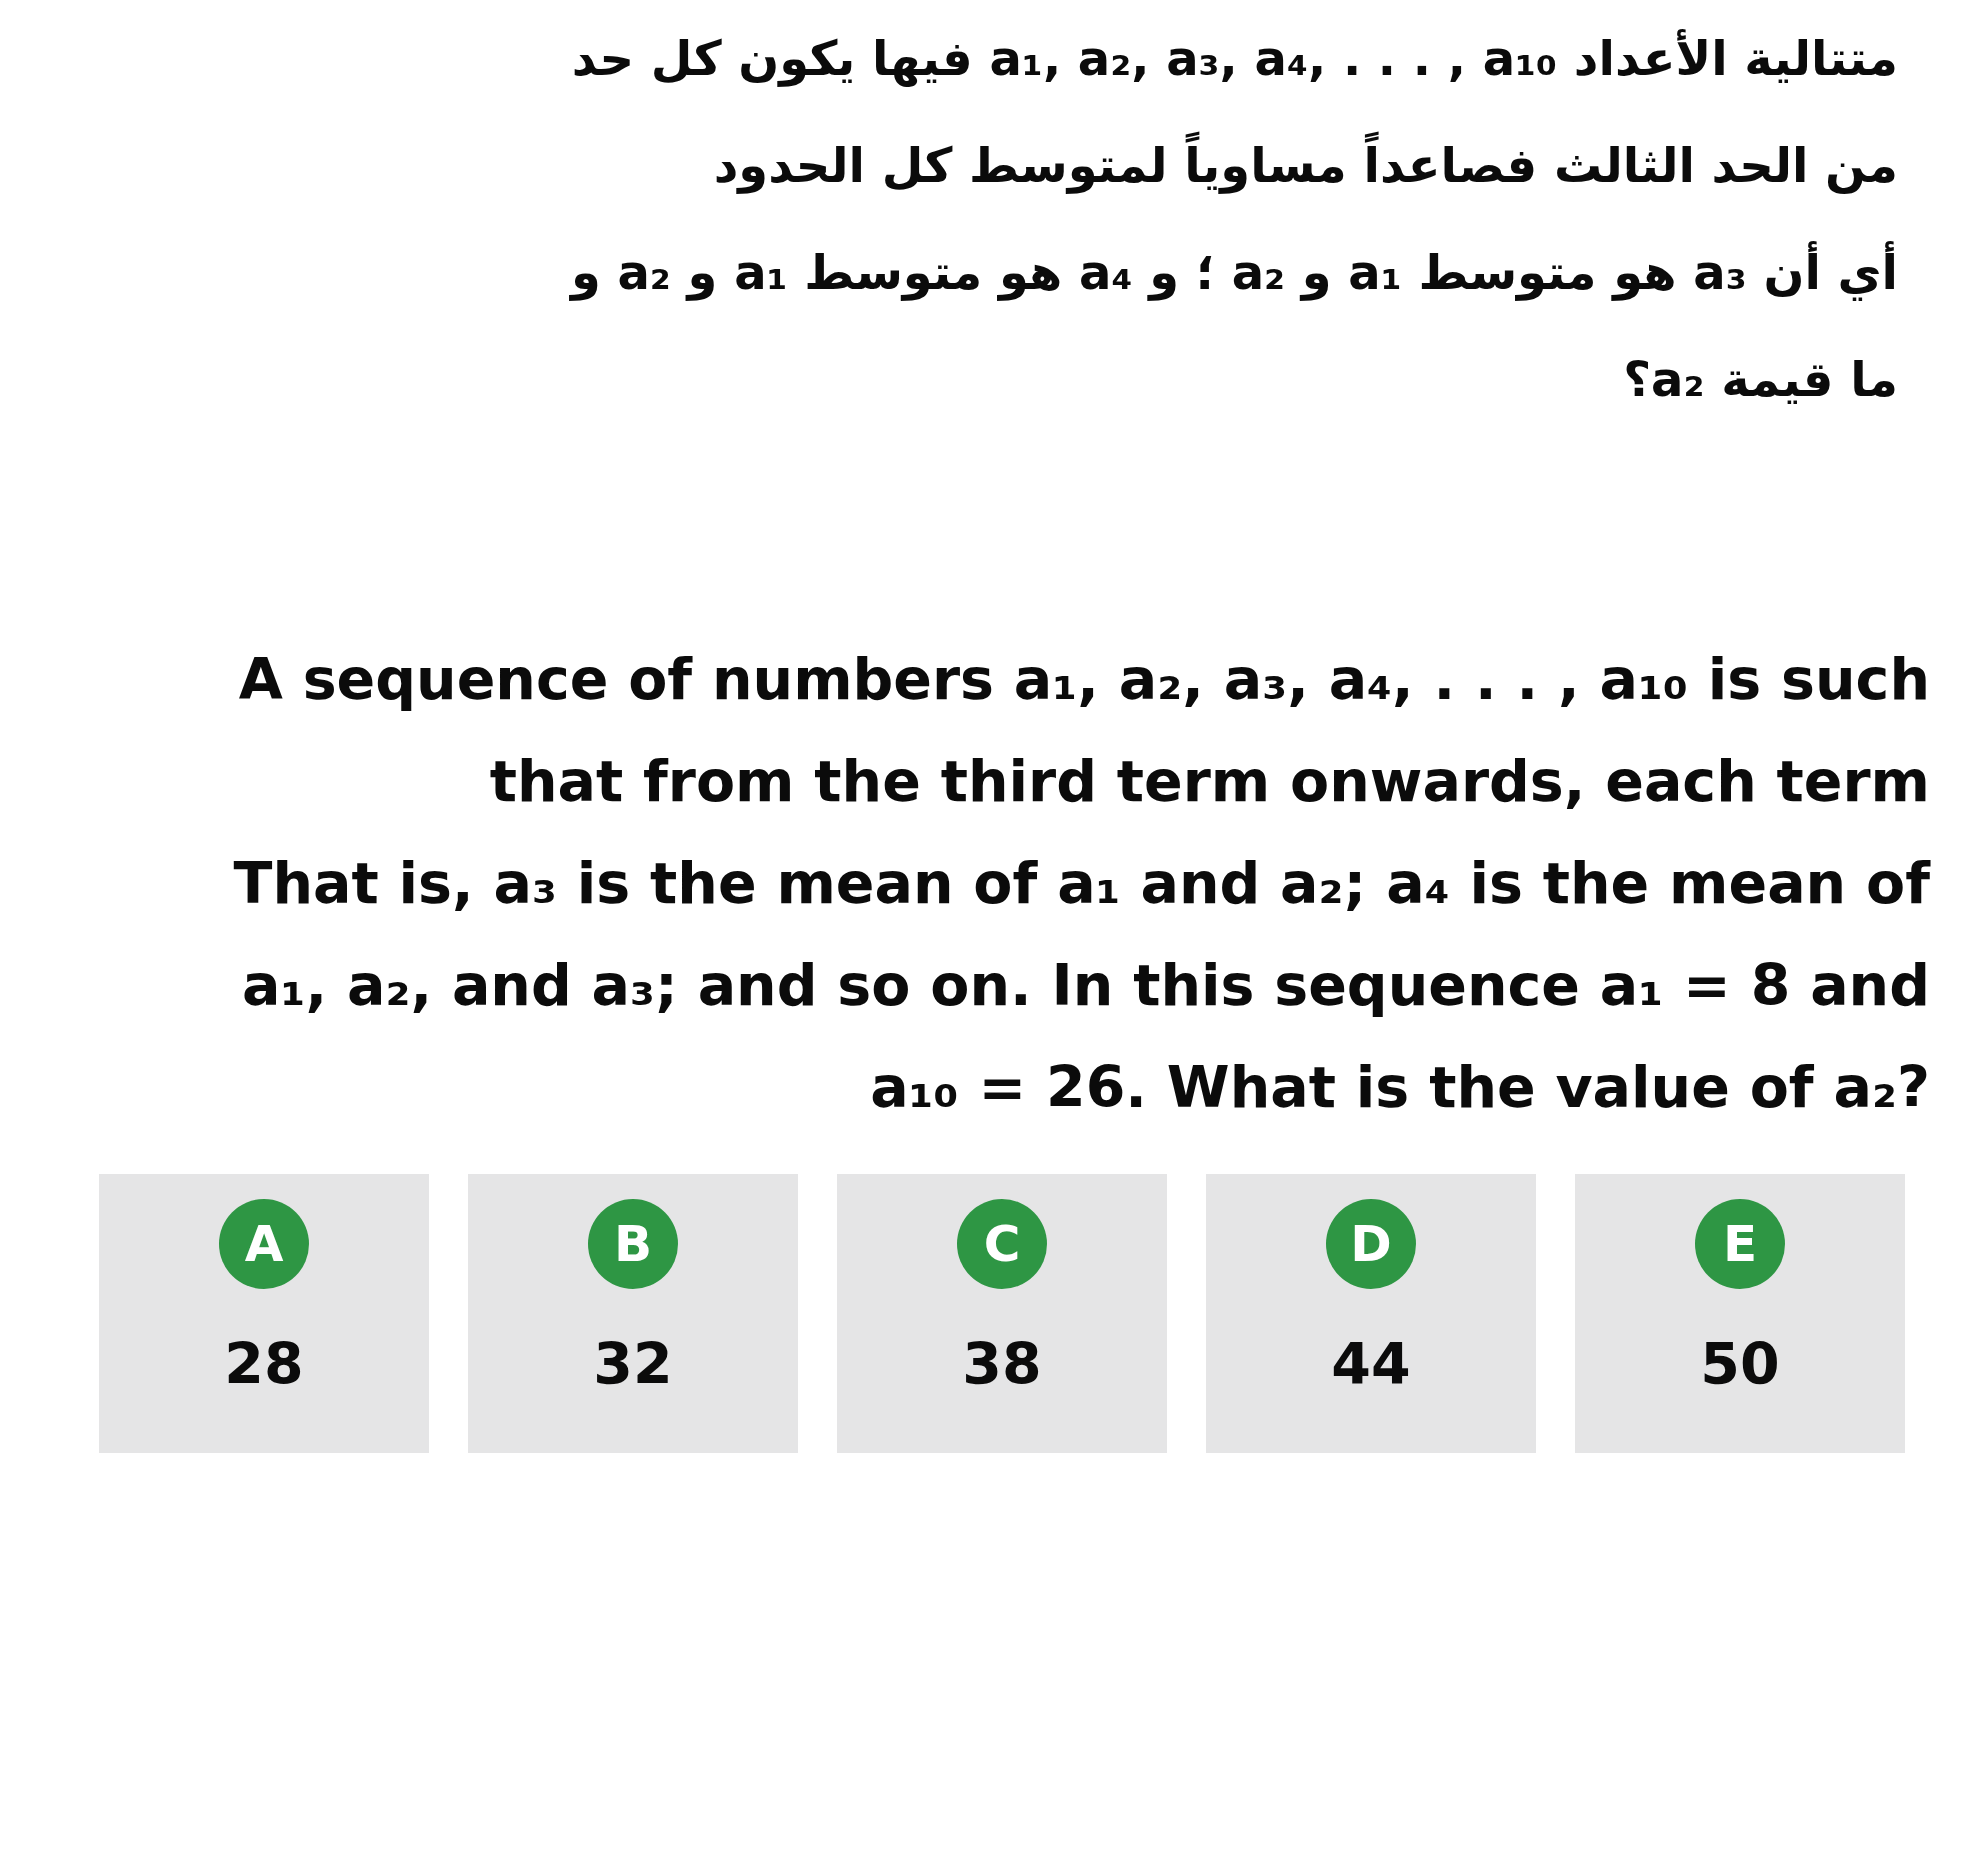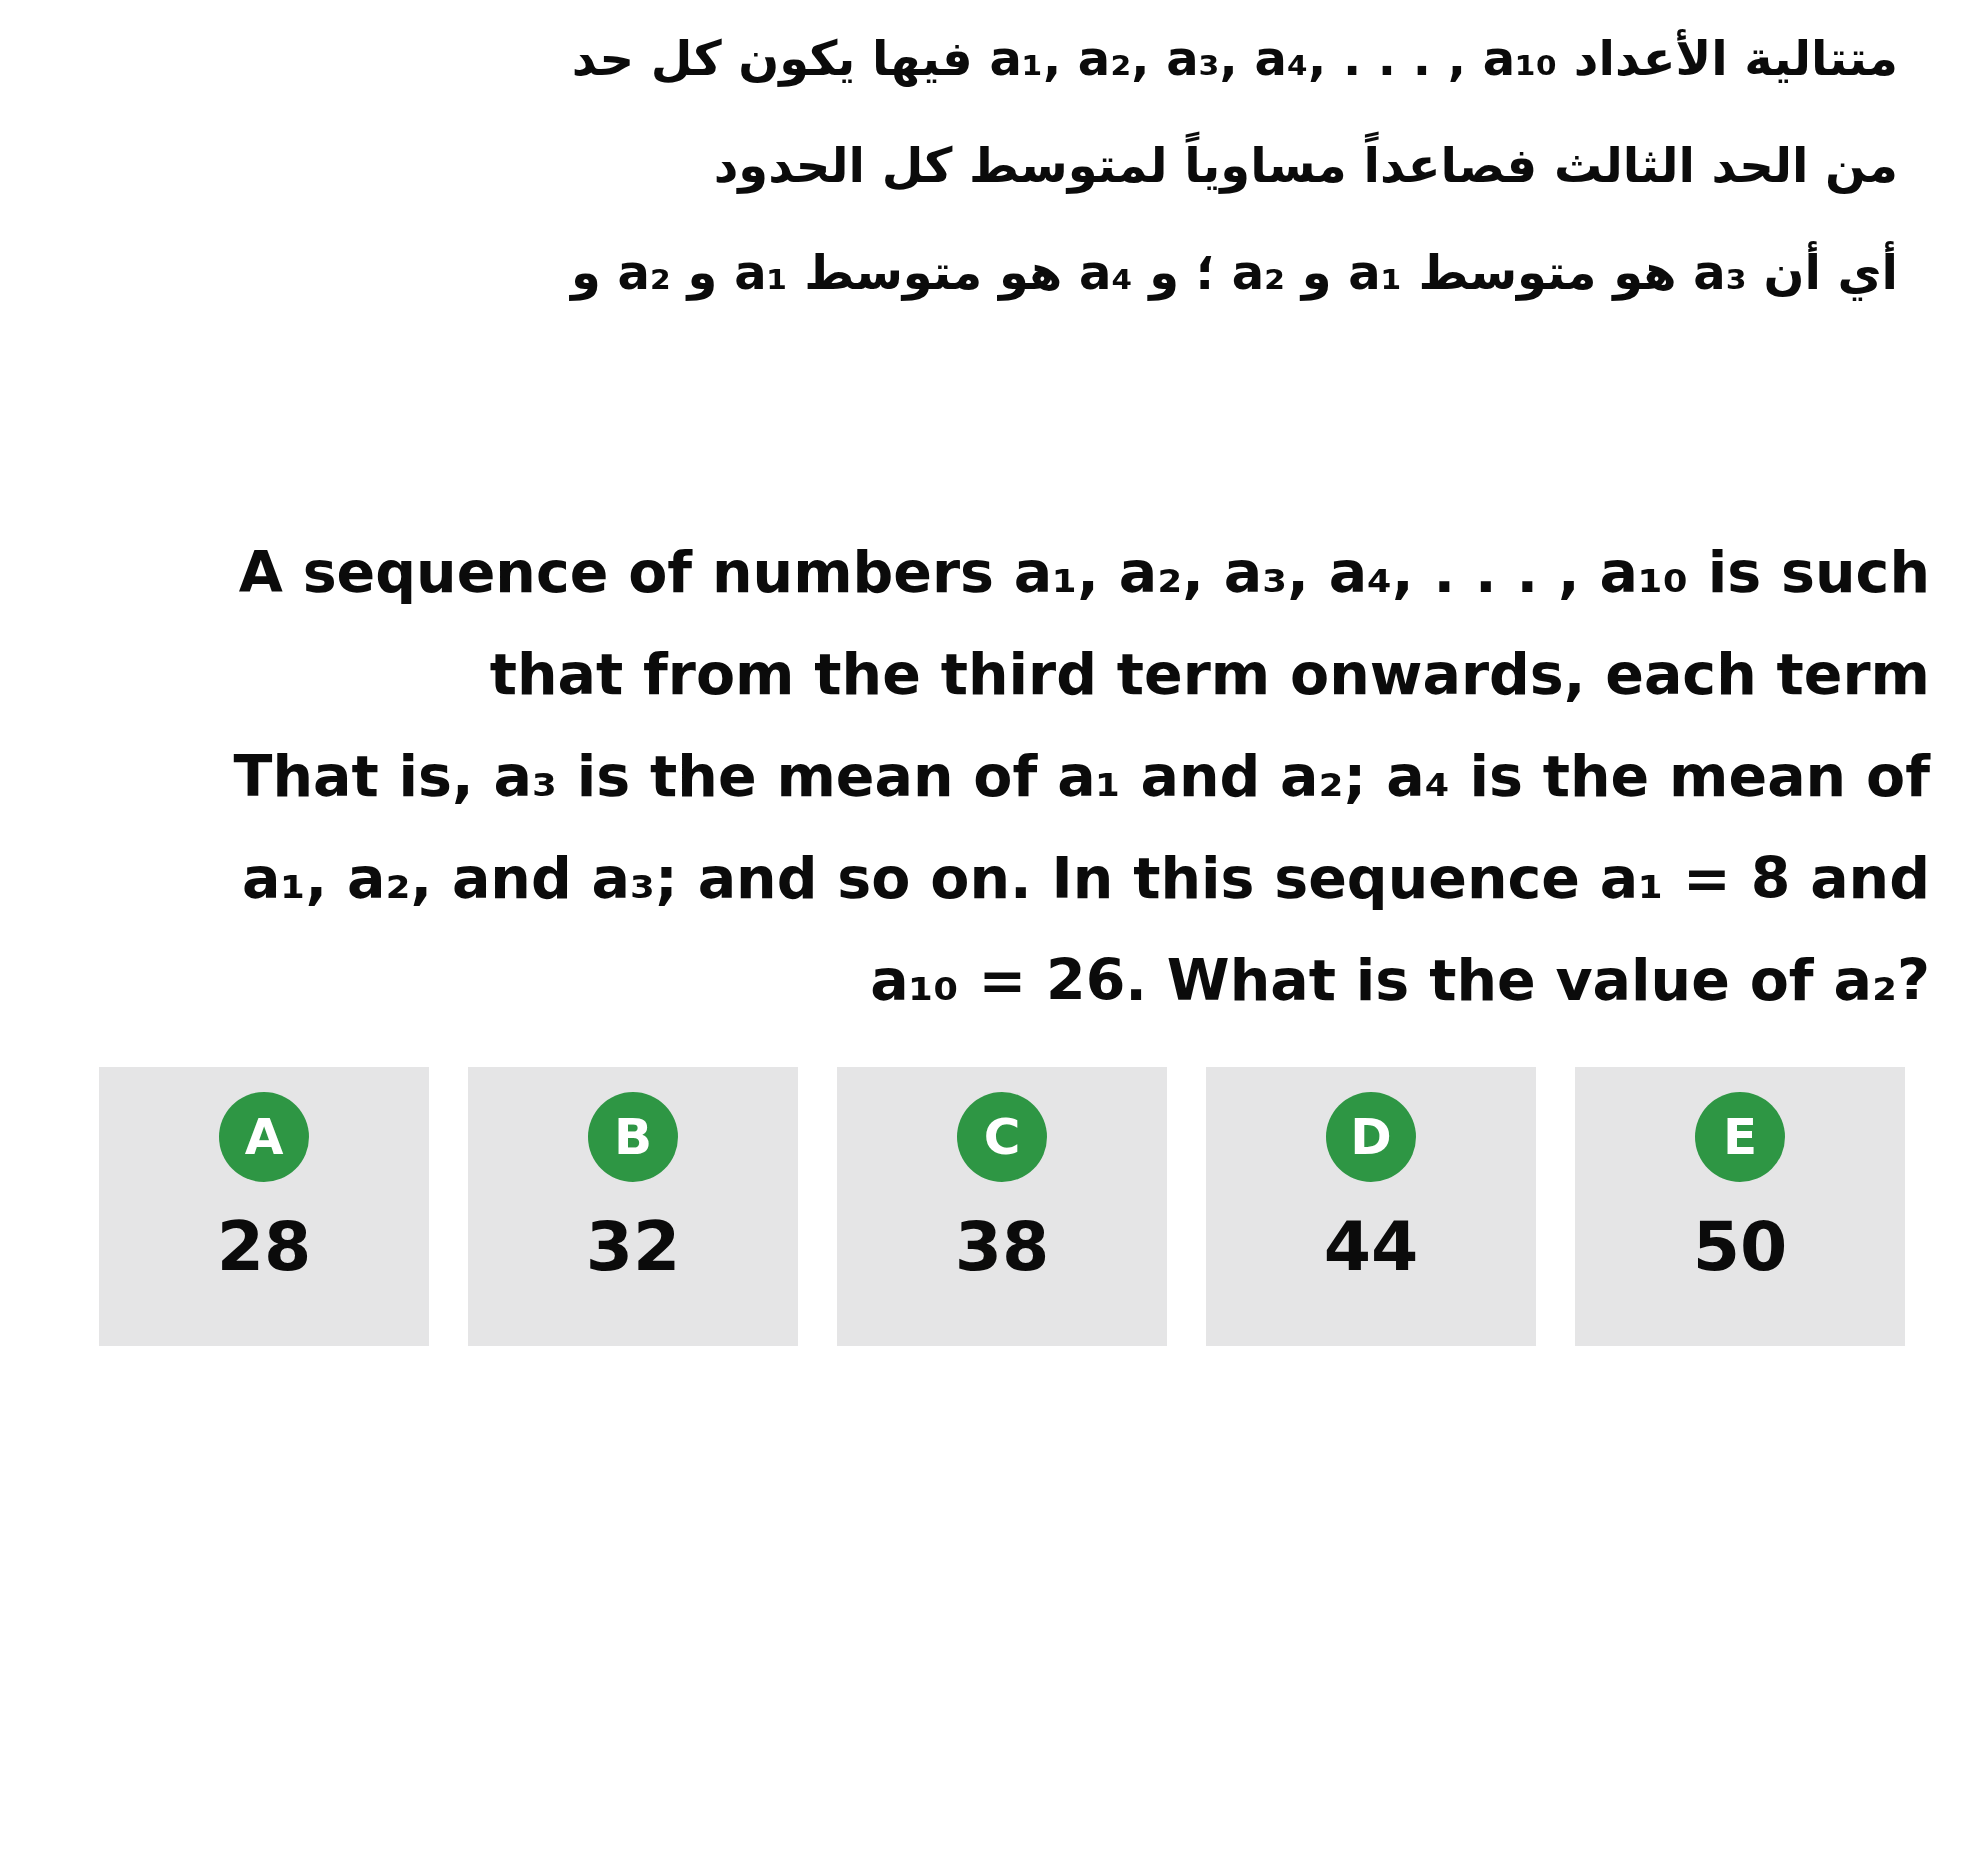--- a/index.html
+++ b/index.html
@@ -58,35 +58,36 @@
     border-radius: 50%;
     background: var(--option-badge-bg, #2e9644);
     color: var(--option-badge-text, #ffffff);
     display: flex;
     align-items: center;
     justify-content: center;
     font-size: 50px;
     line-height: 1;
   }
   .option-value {
-    margin-top: 28px;
-    font-size: 68px;
+    margin-top: 44px;
+    font-size: 57px;
     line-height: 1.1;
     color: var(--text, #0b0b0b);
   }
 </style>
 </head>
 <body>
 
 <div class="question-block">
 
   <p class="question-ar" dir="rtl" lang="ar">
     <span class="line">متتالية الأعداد a₁, a₂, a₃, a₄, . . . , a₁₀ فيها يكون كل حد</span>
     <span class="line">من الحد الثالث فصاعداً مساوياً لمتوسط كل الحدود</span>
     <span class="line">أي أن a₃ هو متوسط a₁ و a₂ ؛ و a₄ هو متوسط a₁ و a₂ و</span>
+    <span class="line">ما قيمة a₂؟</span>
   </p>
 
   <p class="question-en" dir="ltr" lang="en">
     <span class="line">A sequence of numbers a₁, a₂, a₃, a₄, . . . , a₁₀ is such</span>
     <span class="line">that from the third term onwards, each term</span>
     <span class="line">That is, a₃ is the mean of a₁ and a₂; a₄ is the mean of</span>
     <span class="line">a₁, a₂, and a₃; and so on. In this sequence a₁ = 8 and</span>
     <span class="line">a₁₀ = 26. What is the value of a₂?</span>
   </p>
 

